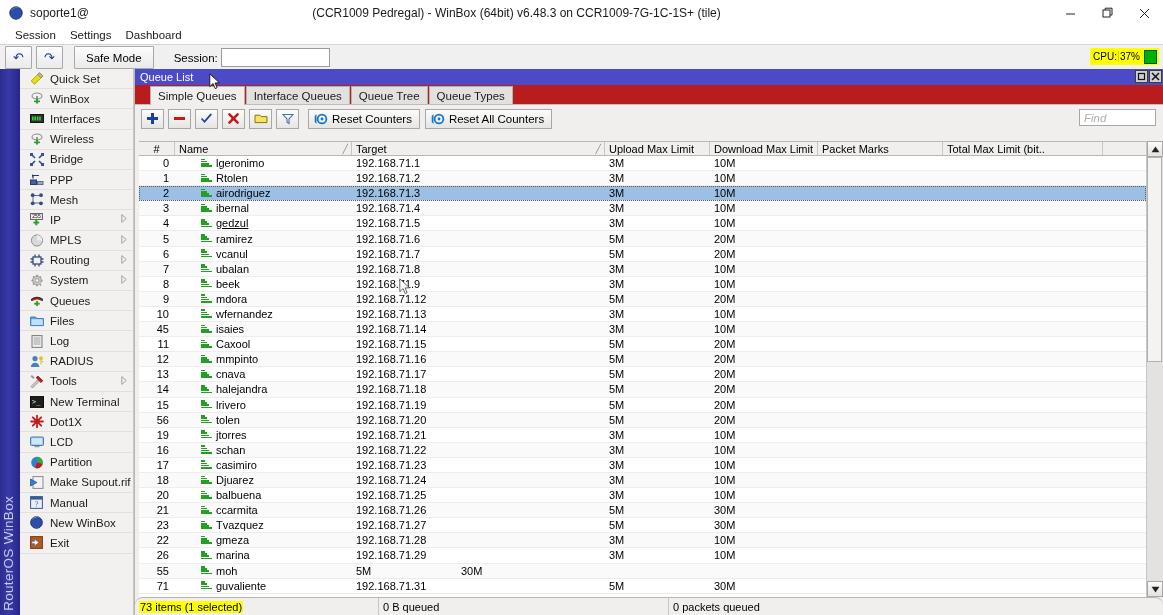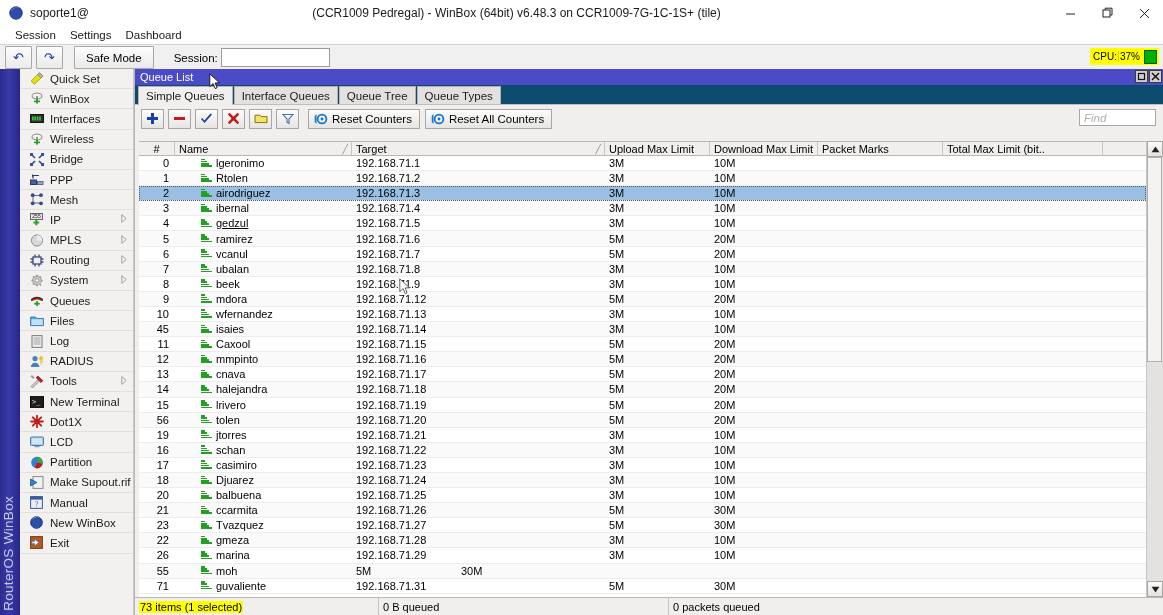--- a/index.html
+++ b/index.html
@@ -223,24 +223,24 @@
     border: 1px solid #3c3c3c;
     color: #000;
     font-size: 9px;
     display: flex; align-items: center; justify-content: center;
     box-sizing: border-box;
   }
 
   
   #qtabs {
     height: 20px;
-    background: #0c4a6e;
+    background: #b91c1c;
     display: flex;
     align-items: flex-end;
-    padding-left: 3px;
+    padding-left: 15px;
     border-bottom: 1px solid #c0bebc;
     box-sizing: border-box;
   }
   .qtab {
     height: 18px;
     line-height: 18px;
     padding: 0 7px;
     font-size: 11.5px;
     border: 1px solid #b5b3b1;
     border-bottom: none;
@@ -433,20 +433,21 @@
   #statusbar {
     position: absolute;
     left: 0; right: 0; bottom: 0;
     height: 18px;
     background: #f0efee;
     border-top: 1px solid #b9b7b5;
     display: flex;
     align-items: center;
     font-size: 11px;
     box-sizing: border-box;
+    border-radius: 8px;
   }
   #statusbar .sseg {
     height: 100%;
     display: flex;
     align-items: center;
     padding-left: 4px;
     border-right: 1px solid #c8c6c4;
     box-sizing: border-box;
   }
   #statusbar .sseg.s1 { width: 244px; }

